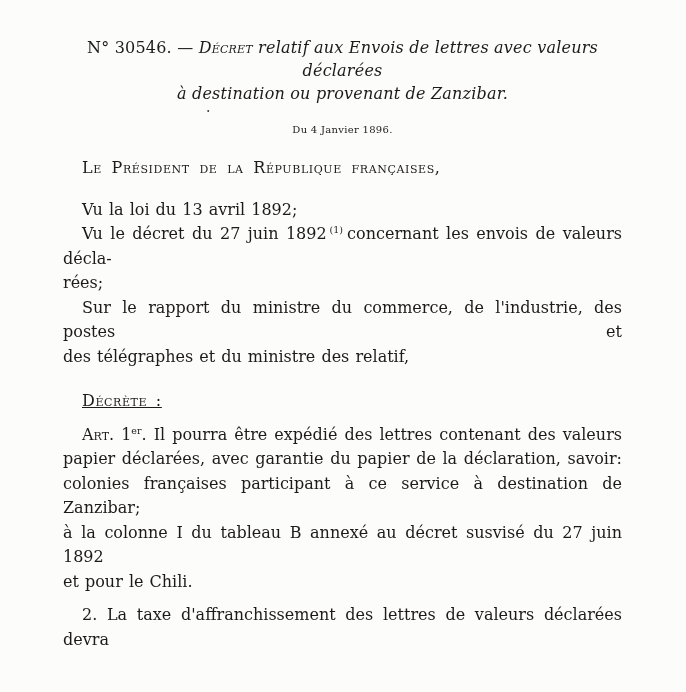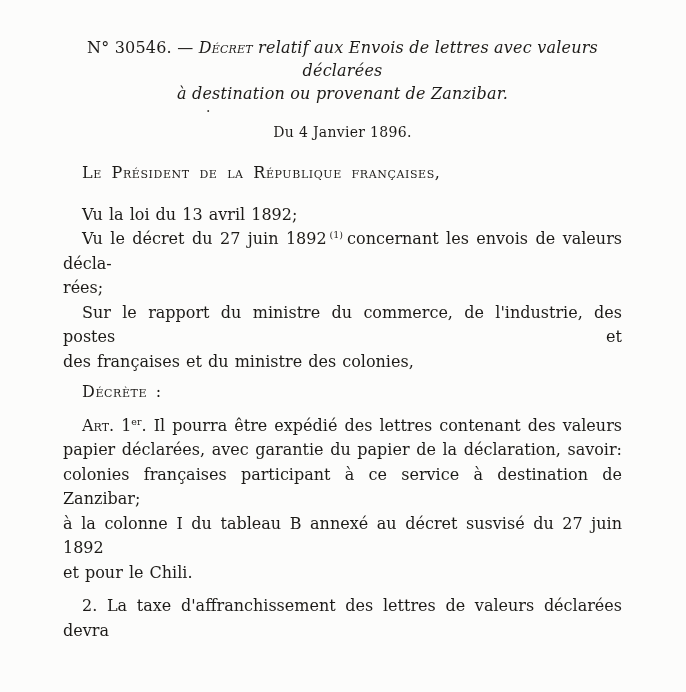--- a/index.html
+++ b/index.html
@@ -27,21 +27,21 @@
     font-style: italic;
     font-size: 16px;
     line-height: 23px;
     letter-spacing: 0.2px;
   }
   .doc-title .roman { font-style: normal; }
   .sc { font-variant: small-caps; }
   .dateline {
     margin-top: 19px;
     text-align: center;
-    font-size: 14px;
+    font-size: 10px;
     letter-spacing: 0.3px;
   }
   .stray-dot {
     position: absolute;
     left: 206px;
     top: 99px;
     font-size: 14px;
     color: #3a3832;
   }
   
@@ -64,23 +64,24 @@
     font-size: 9.5px;
     line-height: 0;
   }
   .opening {
     margin-top: 21px;
     letter-spacing: 0.6px;
     word-spacing: 4px;
   }
   .visas { margin-top: 17px; }
   .decrete-line {
-    margin-top: 6px;
+    margin-top: 20px;
     letter-spacing: 0.6px;
     word-spacing: 3px;
+    text-decoration: underline;
   }
   .art { margin-top: 9px; }
   .para { margin-top: 0; }
   .note-ref { margin: 0 4px 0 3px; }
 </style>
 </head>
 <body>
 
 <div class="page">
 
@@ -101,21 +102,21 @@
 
     <div class="visas">
       <div class="line short indent">Vu la loi du 13 avril 1892;</div>
       <div class="para">
         <div class="line indent"><span>Vu le décret du 27 juin 1892</span><span class="sup note-ref">(1)</span><span>concernant les envois de valeurs décla-</span>
         </div>
         <div class="line short">rées;</div>
       </div>
       <div class="para">
         <div class="line indent">Sur le rapport du ministre du commerce, de l'industrie, des postes et</div>
-        <div class="line short">des françaises et du ministre des colonies,</div>
+        <div class="line short">des télégraphes et du ministre des relatif,</div>
       </div>
     </div>
 
     <div class="decrete-line sc indent line short">Décrète :</div>
 
     <div class="art">
       <div class="line indent"><span class="sc">Art.</span>
         <span><span>1</span><span class="sup">er</span><span>. Il pourra être expédié des lettres contenant des valeurs</span></span>
       </div>
       <div class="line">papier déclarées, avec garantie du papier de la déclaration, savoir:</div>

